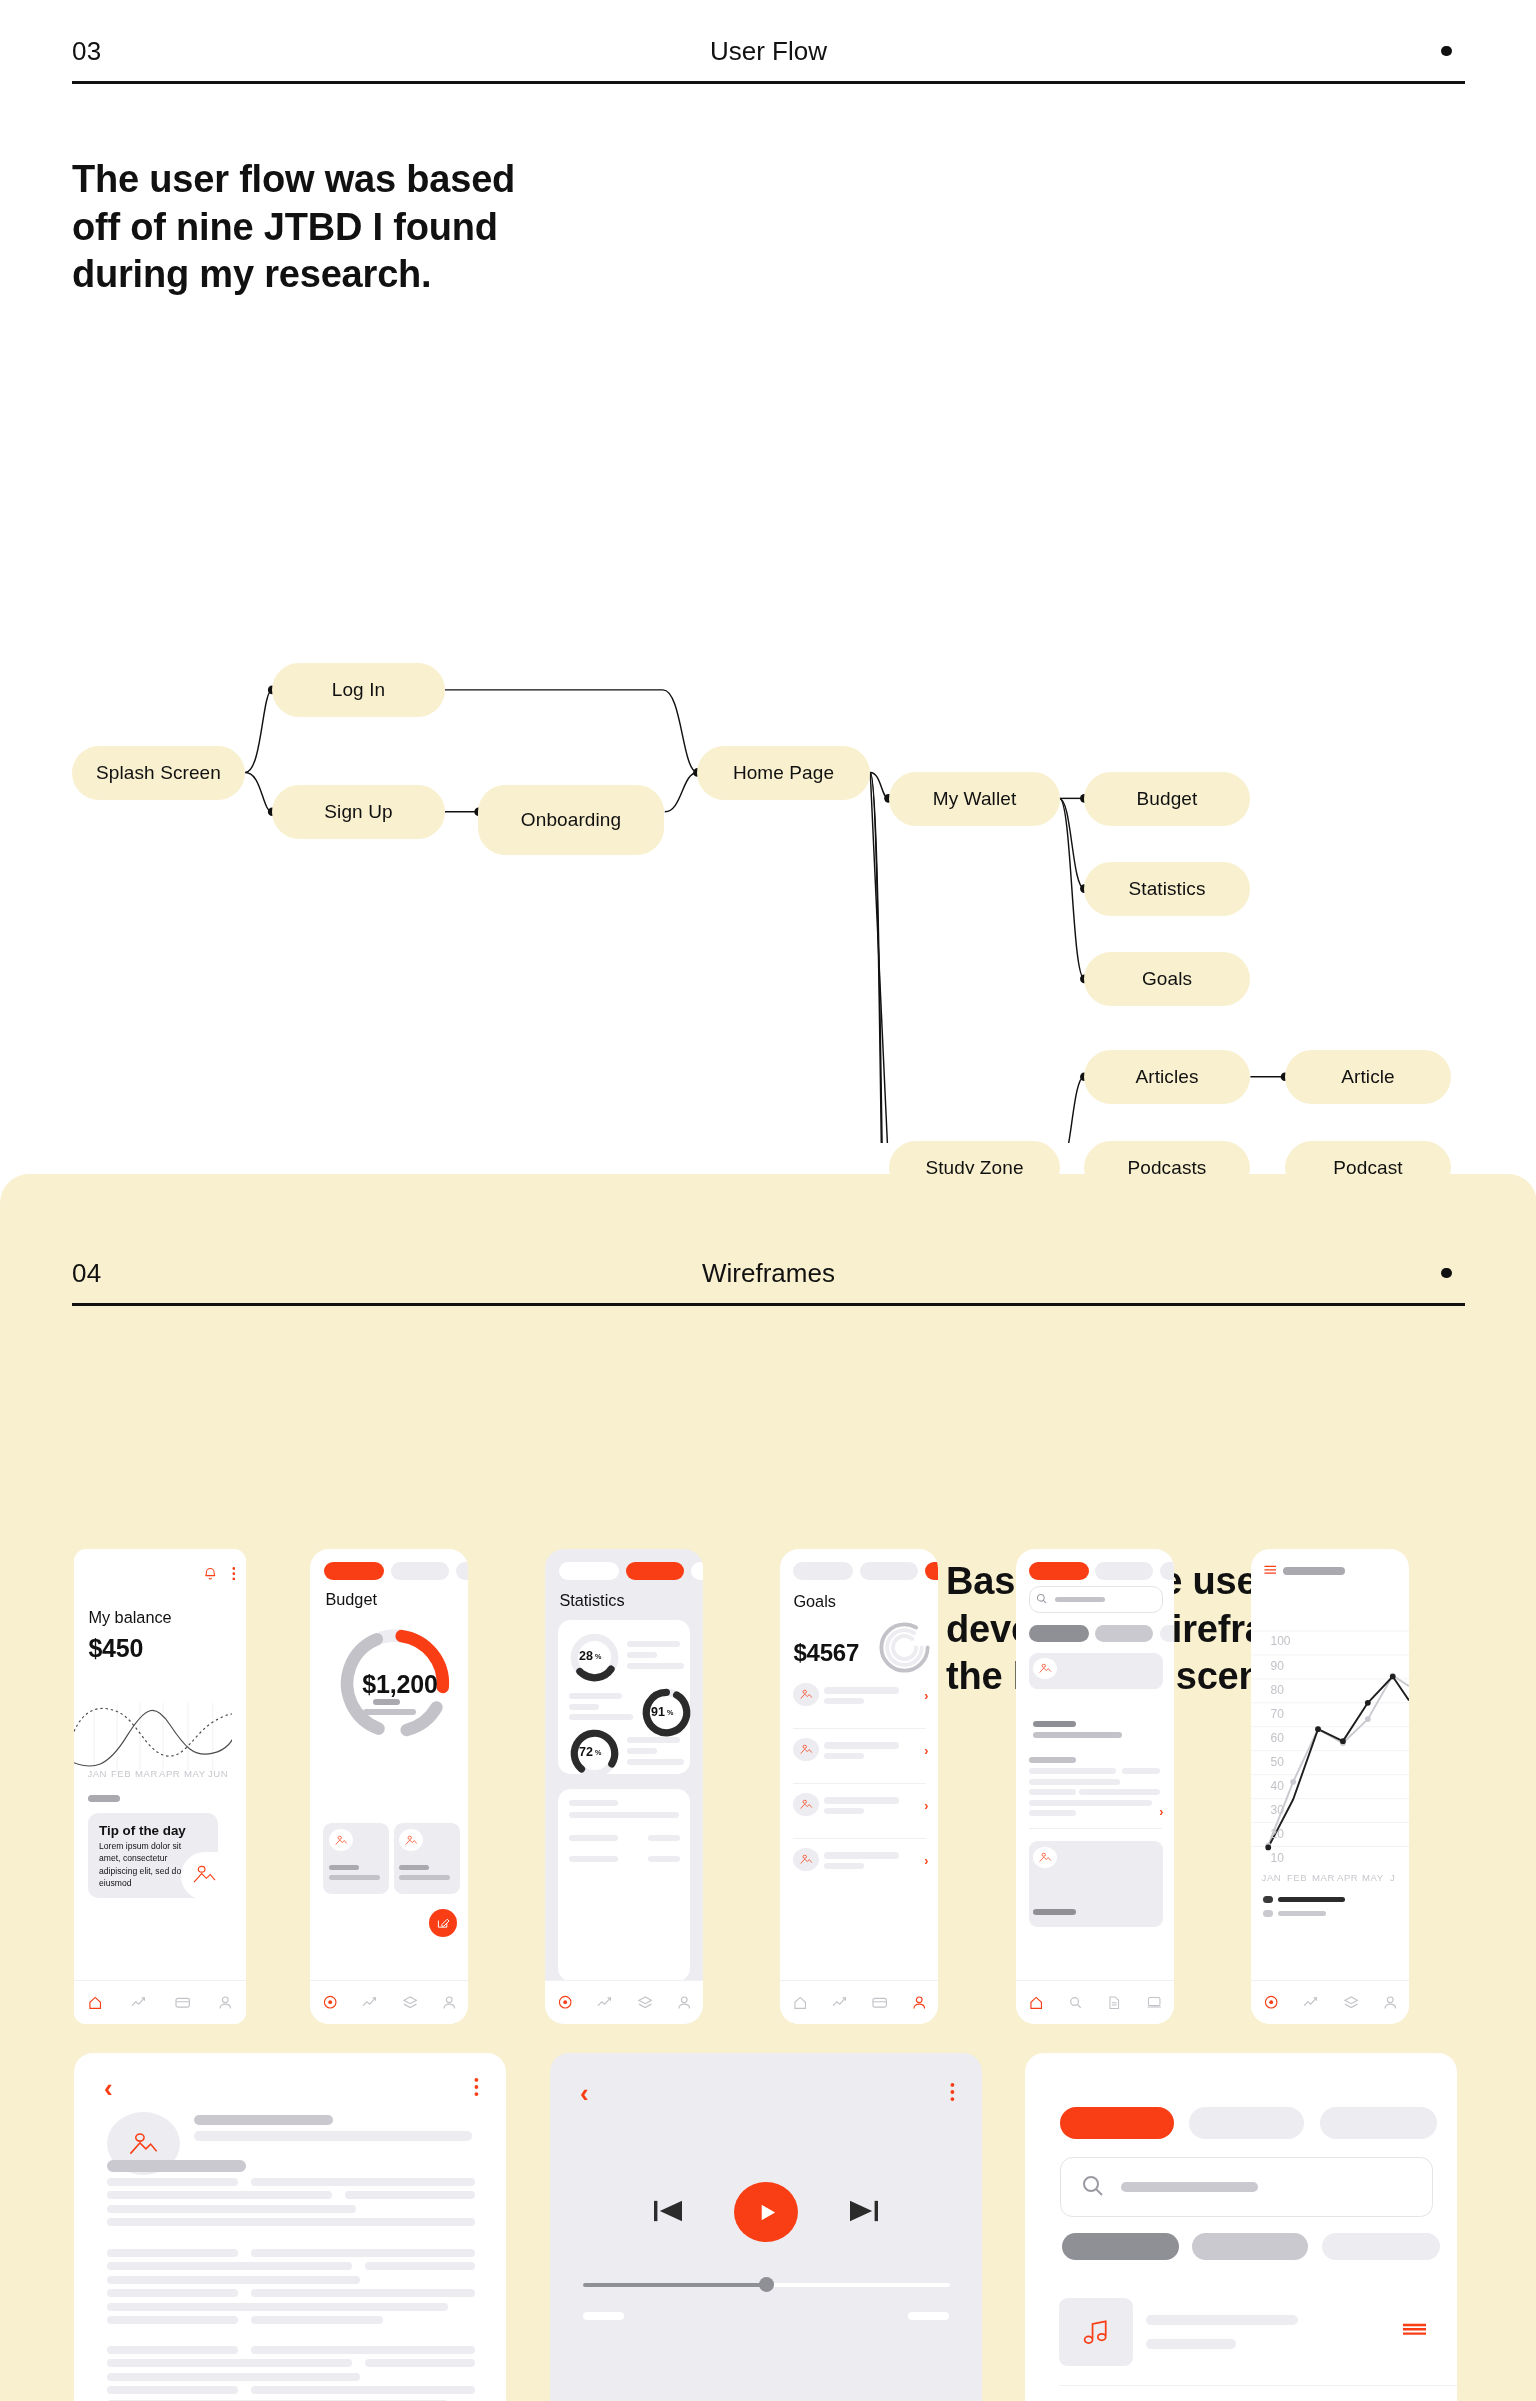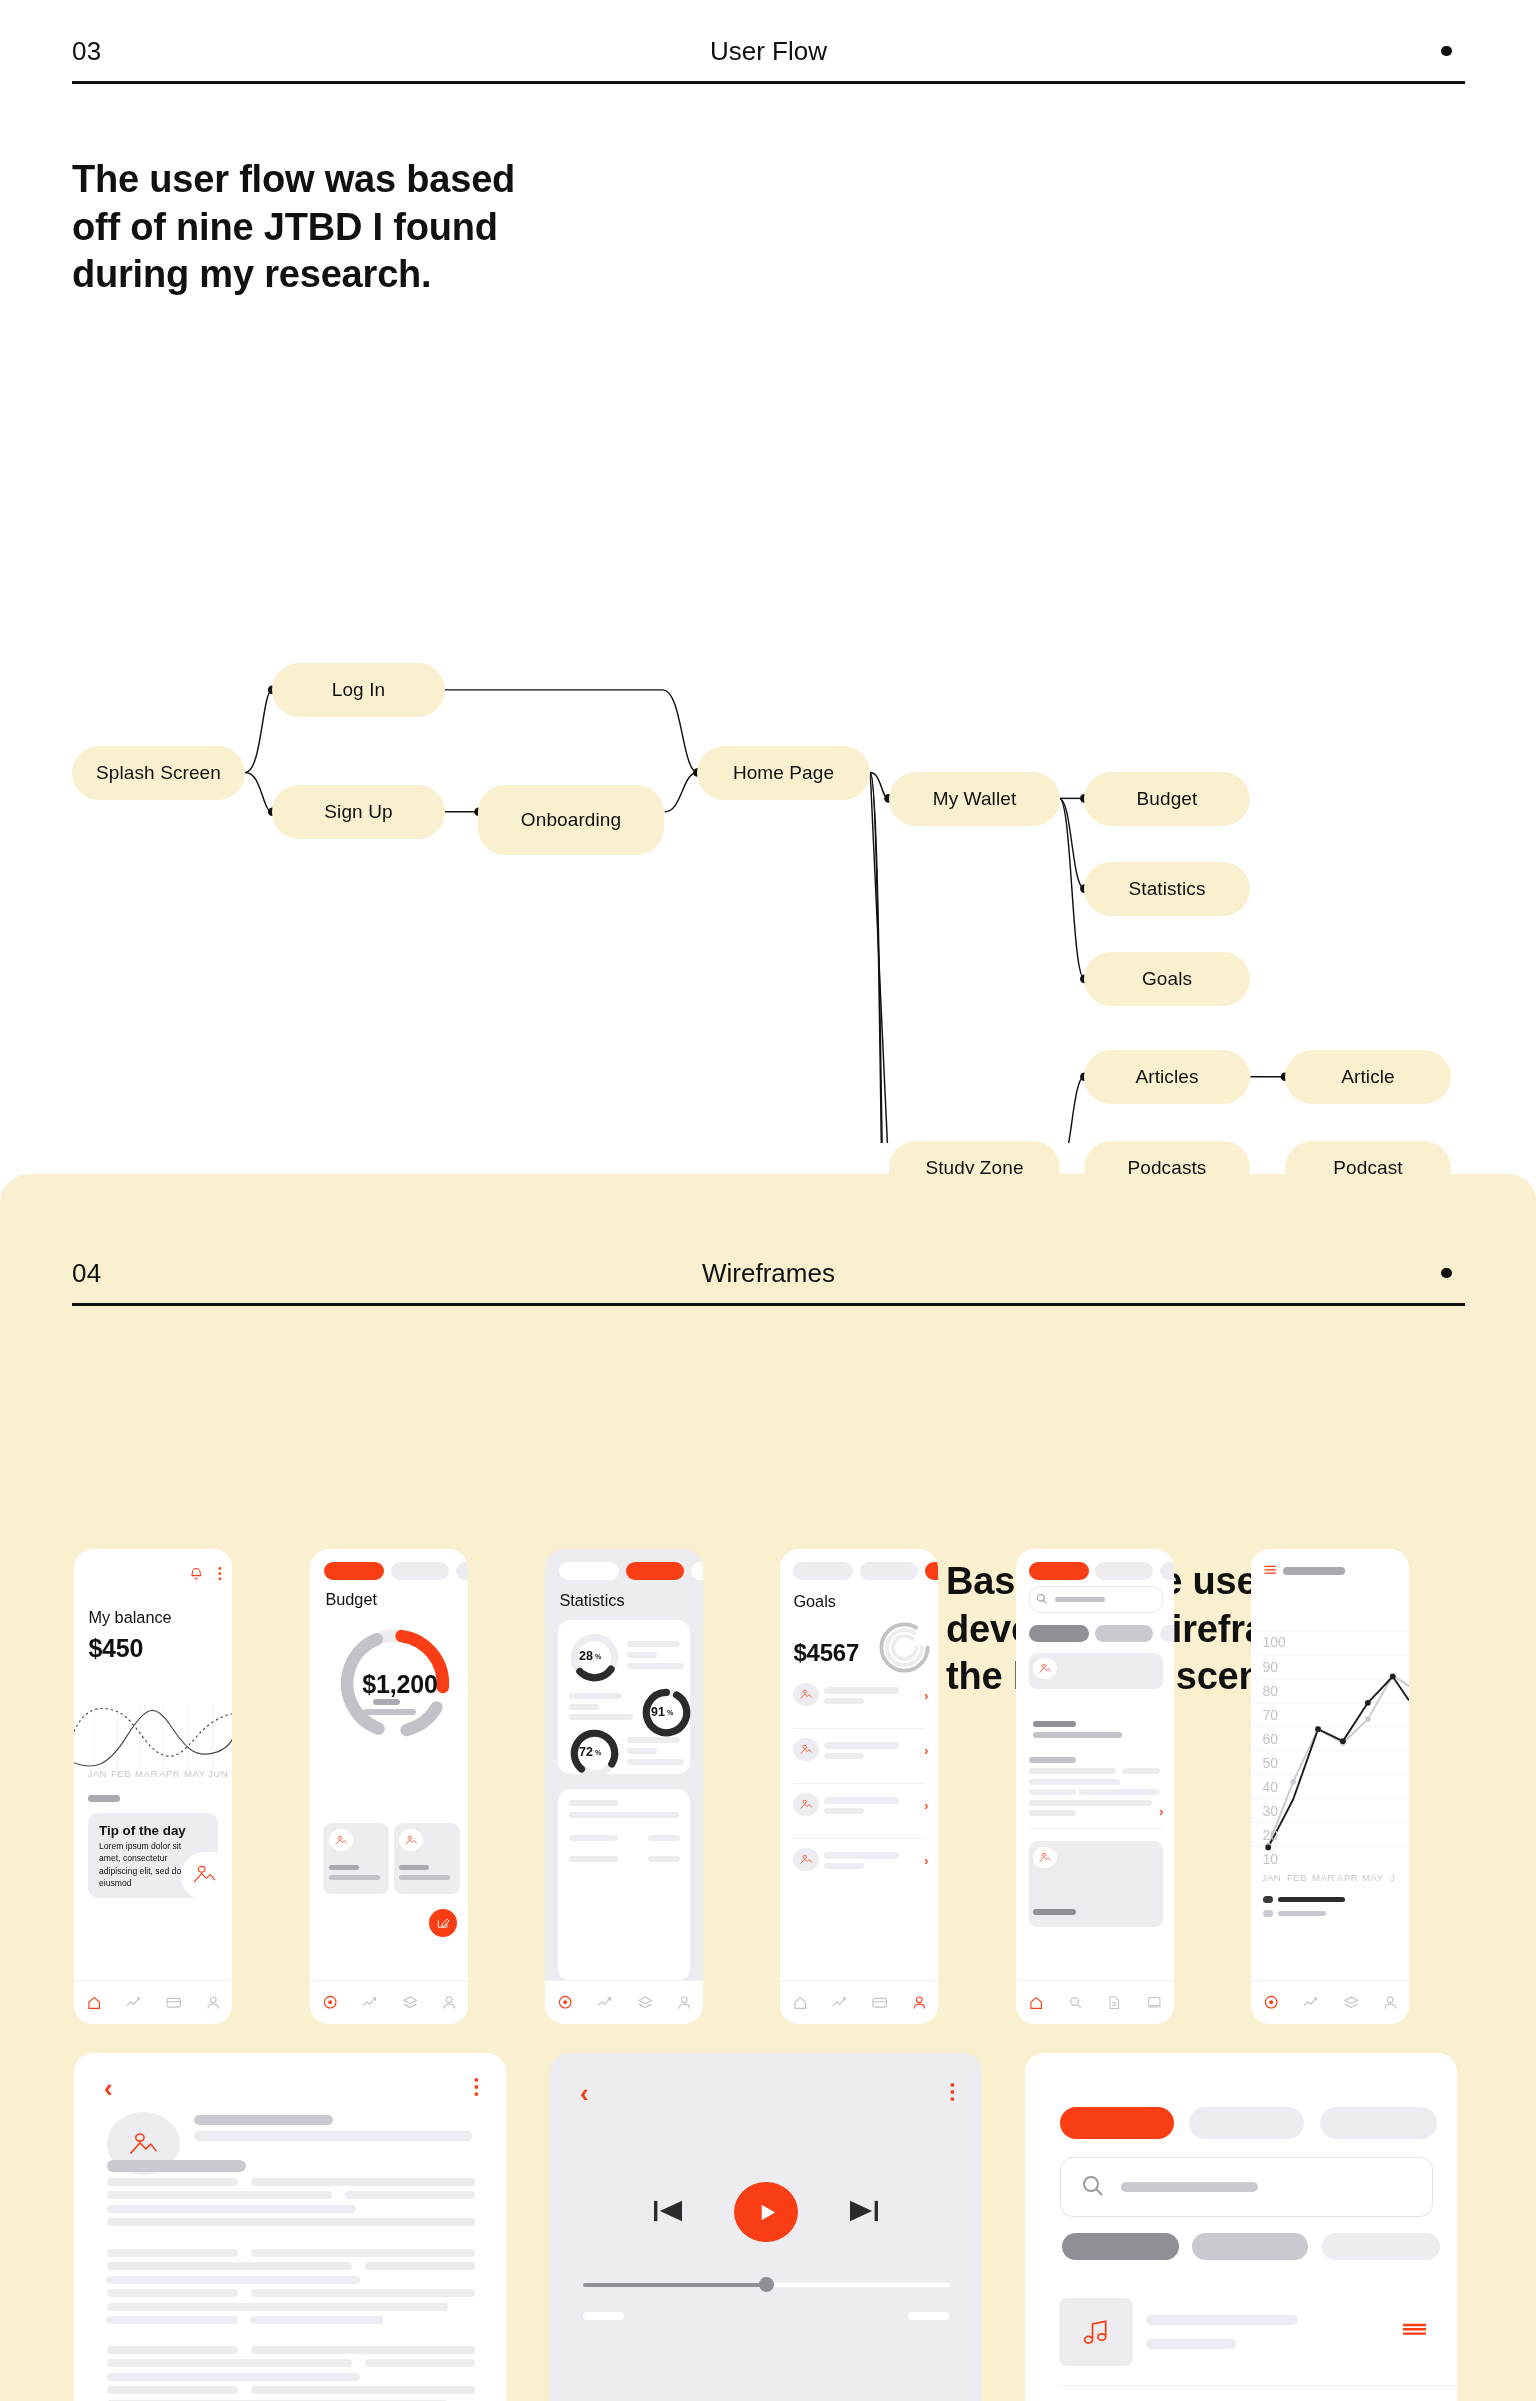--- a/index.html
+++ b/index.html
@@ -66,21 +66,21 @@
   .imgchip { border-radius:50%; background:#fff; display:flex; align-items:center; justify-content:center; }
   .imgchip.grey { background:#ECECF1; }
 
   .musicchip { border-radius:8.6px; background:#ECECF1; display:flex; align-items:center; justify-content:center; }
 
   .rowline { position:absolute; background:#F0F0F3; height:1px; }
 
   .fab { position:absolute; border-radius:50%; background:#F93E15; display:flex; align-items:center; justify-content:center; }
 
   .axis { position:absolute; font-size:9.6px; color:#C8C8CE; letter-spacing:0.5px; }
-  .ylab { position:absolute; font-size:14px; color:#C2C2C8; }
+  .ylab { position:absolute; font-size:12px; color:#C2C2C8;margin-left:8px; }
 
   .donutnum { position:absolute; font-weight:700; color:#111; }
   .searchbox { position:absolute; border:1px solid #E3E3E8; border-radius:10.6px; display:flex; align-items:center; }
 </style>
 </head>
 <body>
 
 <div class="sec-userflow">
 
   <div class="sec-head" style="top:34px;">
@@ -209,21 +209,21 @@
     <div class="row">
       <div class="num">04</div>
       <div class="title">Wireframes</div>
       <div class="dot"></div>
     </div>
     <div class="rule"></div>
   </div>
 
   <div class="lead-right">Based on the user flow, I developed wireframes for the key user scenarios.</div>
 
-  <div class="card" style="left:74px; top:375px; width:158px; height:475px;">
+  <div class="card" style="left:74px; top:375px; width:172px; height:475px;border-radius:12px;">
     <div style="position:absolute; right:30px; top:18px;">
       <svg width="12.5" height="13.4" viewBox="0 0 26 28" fill="none" stroke="#F93E15" stroke-width="2.2">
         <path d="M5 11a8 8 0 0116 0c0 6 2 7 2 7H3s2-1 2-7z"></path>
           <path d="M10.5 23a2.6 2.6 0 005 0"></path>
       </svg>
     </div>
     <div style="position:absolute; right:10.6px; top:18px;">
       <svg width="3.8" height="13.4" viewBox="0 0 8 28">
           <circle cx="4" cy="3" r="3" fill="#F93E15"></circle>
           <circle cx="4" cy="14" r="3" fill="#F93E15"></circle>

